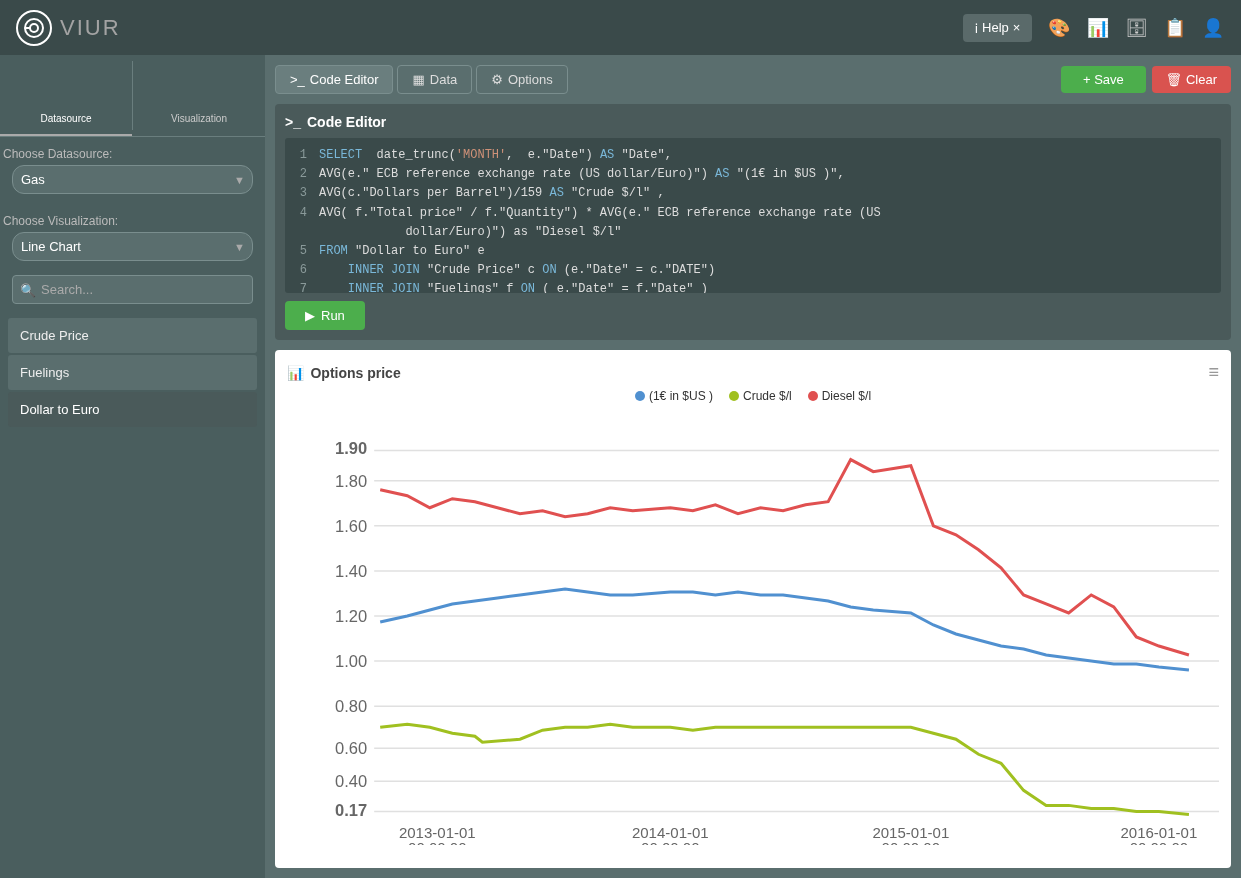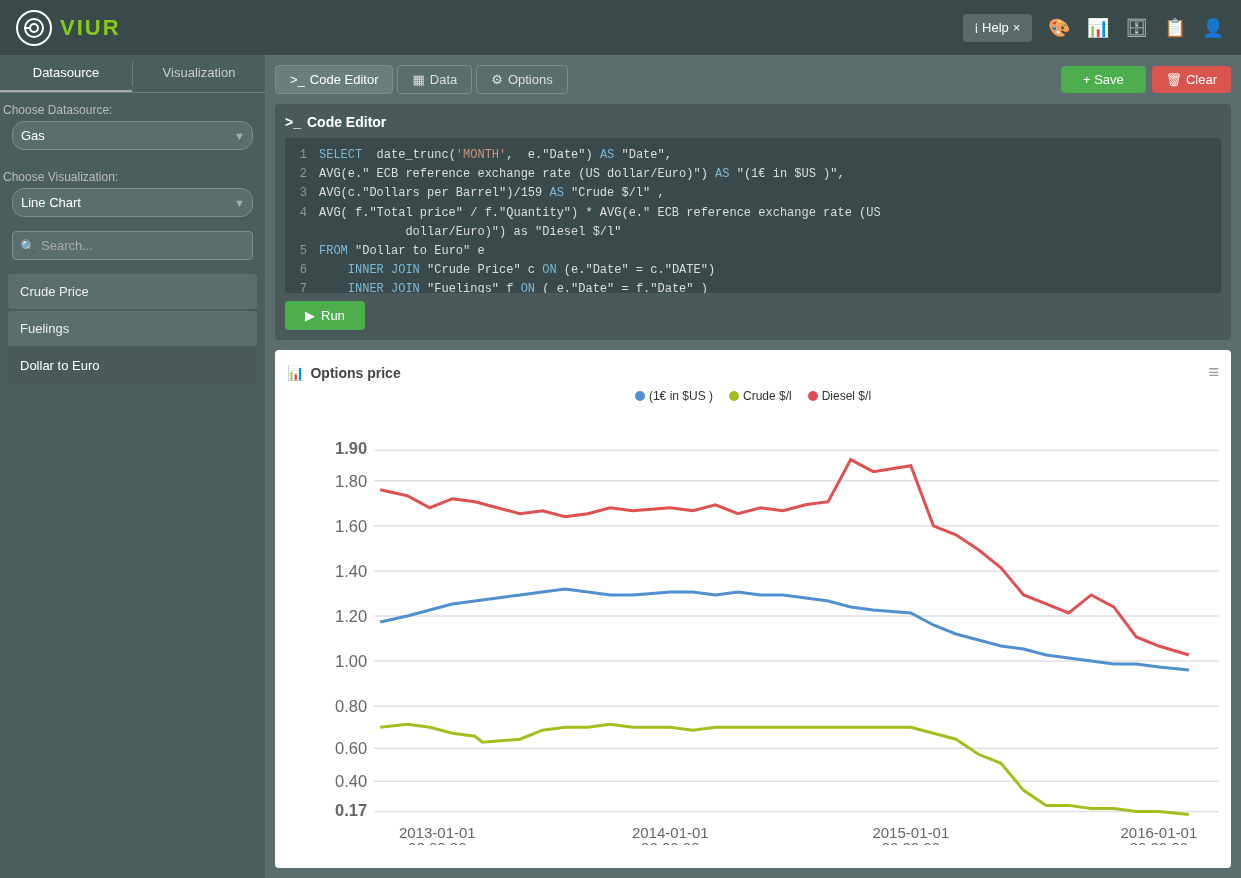--- a/index.html
+++ b/index.html
@@ -24,23 +24,23 @@
       height: 36px;
       border: 2px solid #fff;
       border-radius: 50%;
       display: flex;
       align-items: center;
       justify-content: center;
       font-size: 14px;
     }
     .logo-text {
       font-size: 22px;
-      font-weight: bold;
+      font-weight: normal;
       letter-spacing: 2px;
-      color: #84cc16;
+      color: #a3a3a3;
     }
     .header-right {
       display: flex;
       align-items: center;
       gap: 16px;
     }
     .help-btn {
       background: #5a6a6a;
       border: none;
       color: #fff;
@@ -73,24 +73,25 @@
       flex-direction: column;
     }
     .panel-tabs {
       display: flex;
       border-bottom: 1px solid #6a7e7e;
     }
     .panel-tab {
       flex: 1;
       padding: 10px 3px;
       text-align: center;
-      font-size: 13px;
+      font-size: 10px;
       color: #ccc;
       cursor: pointer;
       border-bottom: 2px solid transparent;
+      margin-top: 48px;
     }
     .panel-tab.active {
       color: #fff;
       border-bottom: 2px solid #aaa;
     }
     .panel-divider {
       width: 1px;
       background: #6a7e7e;
       margin: 6px 0;
     }

